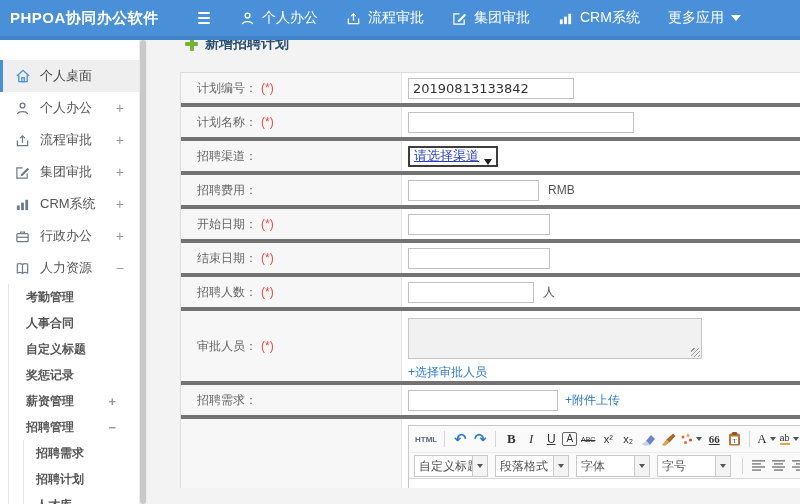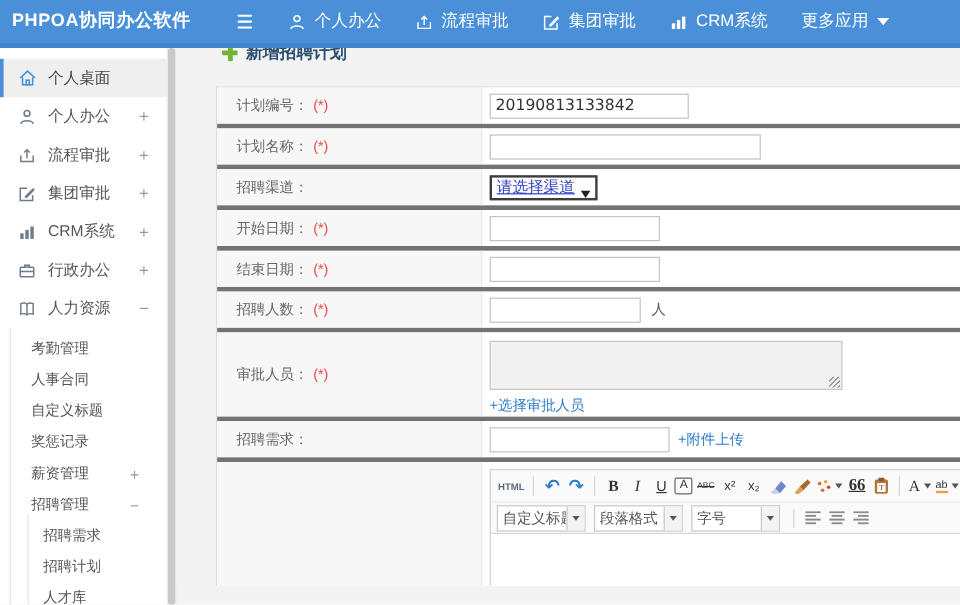--- a/index.html
+++ b/index.html
@@ -12,29 +12,29 @@
   .topbar::after { content:""; position:absolute; left:0; bottom:0; width:100%; height:4px; background:#4284c8; }
   .brand { position:absolute; left:10px; top:0; height:36px; line-height:36px; color:#fff;
     font-size:15px; font-weight:bold; letter-spacing:0.5px; }
   .topnav { position:absolute; left:196px; top:0; height:36px; display:flex; align-items:center; gap:28px; }
   .topnav .item { display:flex; align-items:center; gap:7px; color:#fff; font-size:14px; cursor:pointer; white-space:nowrap; }
   .topnav svg { display:block; }
   .caret-down { width:0; height:0; border-left:5px solid transparent; border-right:5px solid transparent;
     border-top:6px solid #fff; display:inline-block; }
 
   
-  .sidebar { position:absolute; left:0; top:40px; width:139px; height:464px; background:#fff; padding-top:9px; }
+  .sidebar { position:absolute; left:0; top:40px; width:139px; height:464px; background:#fff; padding-top:20px; }
   .sb-item { position:relative; height:32px; display:flex; align-items:center; padding-left:14px;
     color:#555; font-size:13px; cursor:pointer; }
   .sb-item .ic { width:17px; margin-right:9px; display:flex; justify-content:center; color:#6e7b8a; }
   .sb-item .exp { position:absolute; right:15px; color:#9a9a9a; font-size:14px; font-weight:400; }
   .sb-item.active { background:#efefef; border-left:3px solid #4a90d9; padding-left:11px; color:#444; }
   .sb-sub { margin-left:8px; border-left:1px solid #e5e5e5; }
-  .sb-sub .sub-item { position:relative; height:26px; display:flex; align-items:flex-end;
-    padding-left:17px; font-size:12px; color:#555; cursor:pointer; }
+  .sb-sub .sub-item { position:relative; height:26px; display:flex; align-items:center;
+    padding-left:17px; font-size:12px; color:#555; cursor:pointer;font-weight:bold; }
   .sb-sub .sub-item .exp { position:absolute; right:23px; color:#9a9a9a; font-size:13px; }
   .sb-sub2 { margin-left:14px; border-left:1px solid #e5e5e5; }
   .sb-sub2 .sub-item { padding-left:12px; }
 
   
   .vscroll { position:absolute; left:139px; top:40px; width:8px; height:464px; background:#ececec; }
   .vscroll .thumb { position:absolute; left:1px; top:0; width:6px; height:464px; background:#c9c9c9; border-radius:3px; }
 
   
   .content { position:absolute; left:147px; top:24px; width:653px; height:464px; background:#f3f3f3; overflow:hidden; }
@@ -81,21 +81,21 @@
     color:#333; font-size:12px; cursor:pointer; border-radius:2px; padding:0 1px; }
   .sep { width:1px; height:16px; background:#d5d5d5; margin:0 4px; flex-shrink:0; }
   .tb-html { font-size:8px; font-weight:bold; color:#5a6b7d; letter-spacing:0; }
   .tb-undo,.tb-redo { color:#2e7bcb; font-size:15px; font-weight:bold; font-family:"DejaVu Sans",sans-serif; }
   .tb-b { font-family:"Liberation Serif","DejaVu Serif",serif; font-weight:bold; font-size:13px; }
   .tb-i { font-family:"Liberation Serif","DejaVu Serif",serif; font-style:italic; font-size:13px; }
   .tb-u { text-decoration:underline; font-size:12px; }
   .tb-fontbox { border:1px solid #666; width:15px; height:14px; min-width:15px; font-size:10px; line-height:12px; }
   .tb-strike { font-size:7px; text-decoration:line-through; }
   .tb-supsub { font-size:11px; }
-  .tb-quote { font-family:"Liberation Serif","DejaVu Serif",serif; font-weight:bold; font-size:14px;text-decoration:underline; }
+  .tb-quote { font-family:"Liberation Serif","DejaVu Serif",serif; font-weight:bold; font-size:11px;text-decoration:underline; }
   .tb-caret { width:0; height:0; border-left:3px solid transparent; border-right:3px solid transparent;
     border-top:4px solid #555; margin-left:3px; }
   .tb-fontcolor { font-family:"Liberation Serif","DejaVu Serif",serif; font-size:13px; }
   .tb-highlight { font-size:9px; border-bottom:2px solid #e8a33d; line-height:10px; }
   .ed-select { display:flex; height:22px; border:1px solid #c9c9c9; background:#fff; margin-right:5px; flex-shrink:0; }
   .ed-select .txt { width:57px; padding:0 4px; font-size:12px; color:#555; line-height:20px;
     white-space:nowrap; overflow:hidden; }
   .ed-select .car { width:15px; border-left:1px solid #c9c9c9; background:#f3f3f3;
     display:flex; align-items:center; justify-content:center; }
   .ed-select .car i { width:0; height:0; border-left:3px solid transparent; border-right:3px solid transparent;
@@ -316,20 +316,29 @@
             <span>招聘渠道：</span>
           </div>
         <div class="val">
           <span class="sel-channel">
             <span class="txt">请选择渠道</span>
             <span class="tri"></span>
           </span>
         </div>
       </div>
 
+      <div class="frow">
+        <div class="lab">
+            <span>招聘费用：</span>
+          </div>
+        <div class="val">
+          <input class="in-text w130" type="text" value="" style="">
+          <span class="suffix">RMB</span>
+        </div>
+      </div>
 
       <div class="frow">
         <div class="lab">
             <span>开始日期：</span>
             <span class="req">(*)</span>
           </div>
         <div class="val">
           <input class="in-text w140" type="text" value="" style="">
         </div>
       </div>
@@ -444,20 +453,26 @@
                     <i></i>
                   </span>
               </span>
               <span class="ed-select">
                 <span class="txt">段落格式</span>
                 <span class="car">
                     <i></i>
                   </span>
               </span>
               <span class="ed-select">
+                <span class="txt">字体</span>
+                <span class="car">
+                    <i></i>
+                  </span>
+              </span>
+              <span class="ed-select">
                 <span class="txt">字号</span>
                 <span class="car">
                     <i></i>
                   </span>
               </span>
               <span class="sep"></span>
               <span class="tb">
                 <svg width="13" height="11" viewBox="0 0 13 11">
                     <g fill="#8a8a8a">
                       <rect x="0" y="0" width="13" height="1.6"></rect>

